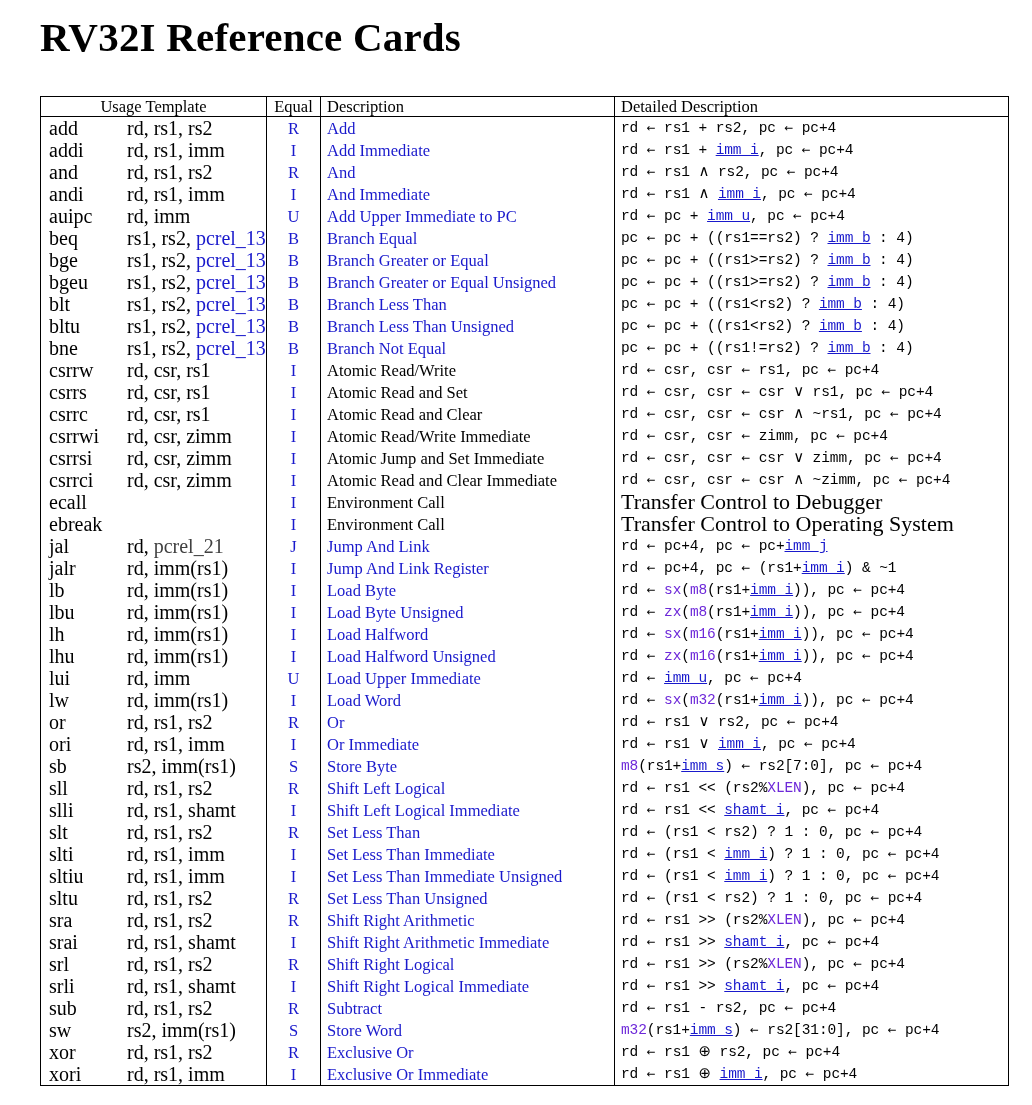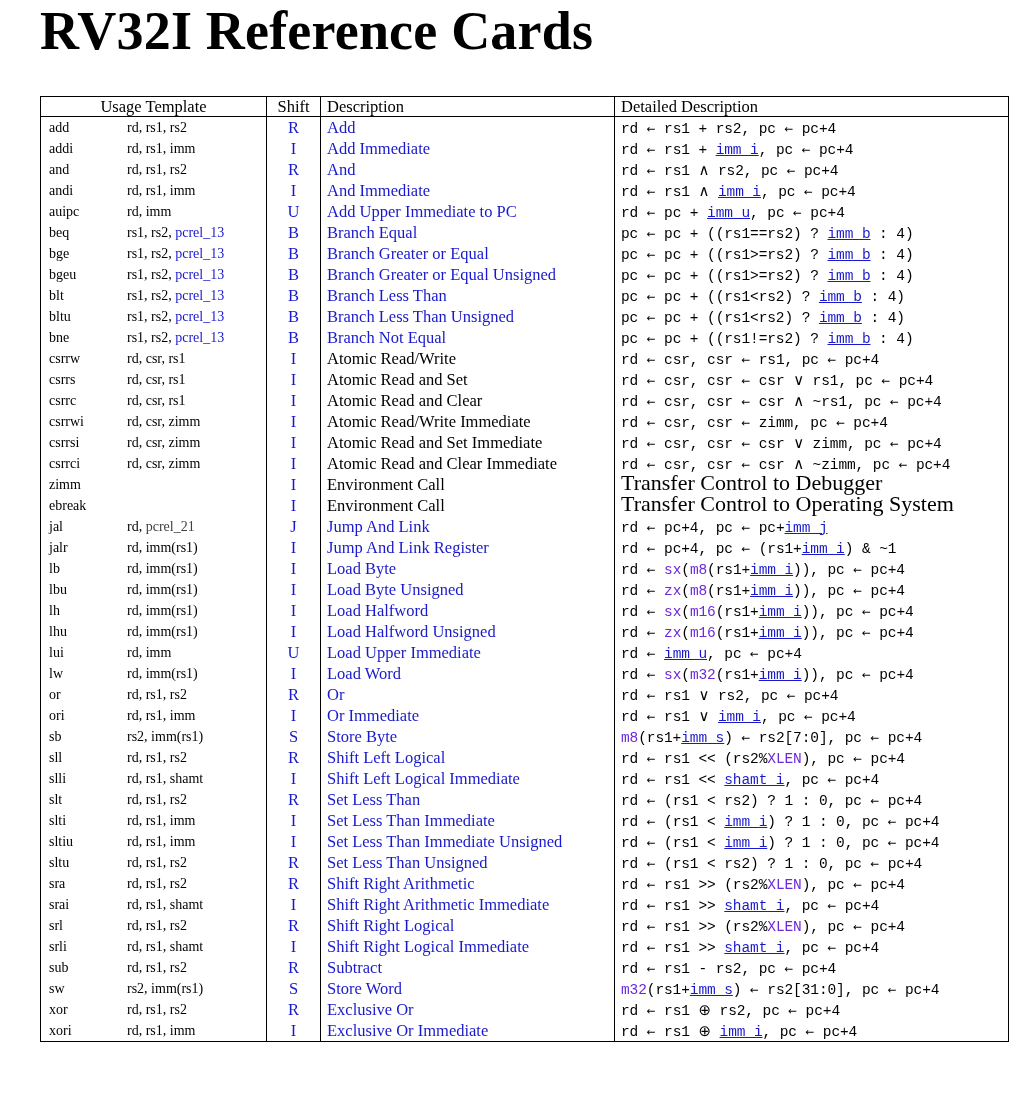--- a/index.html
+++ b/index.html
@@ -17,23 +17,23 @@
   .page {
     position: relative;
     width: 1032px;
     height: 1105px;
     box-sizing: border-box;
     overflow: hidden;
   }
   .title {
     position: absolute;
     left: 40px;
-    top: 0;
+    top: 13px;
     font-family: "Liberation Serif", "DejaVu Serif", serif;
-    font-size: 54px;
+    font-size: 41px;
     font-weight: bold;
     letter-spacing: 0.2px;
     color: #000000;
     white-space: nowrap;
   }
   .table-wrap {
     position: absolute;
     left: 40px;
     top: 96px;
     width: 968px;
@@ -78,21 +78,21 @@
   tbody tr:last-child td { border-bottom: 0; }
 
   .cell { padding: 0 6px; display: block; line-height: 21px; }
 
   
   .usage {
     display: block;
     line-height: 21px;
     padding: 0 6px 0 8px;
     white-space: nowrap;
-    font-size: 14px;
+    font-size: 20px;
   }
   .usage .mn {
     display: inline-block;
     width: 78px;
     vertical-align: baseline;
   }
   .usage .ops { display: inline-block; vertical-align: baseline; }
 
   .type {
     text-align: center;
@@ -105,21 +105,21 @@
     line-height: 21px;
     padding: 0 6px;
     white-space: nowrap;
   }
   .desc.link { color: #1919cc; }
   .desc.plain { color: #000000; }
 
   .detail {
     font-family: "Liberation Mono", "DejaVu Sans Mono", monospace;
     font-size: 14.5px;
-    line-height: 16px;
+    line-height: 21px;
     padding: 0 6px;
     white-space: nowrap;
     letter-spacing: -0.1px;
     margin-top: 40px;
   }
   .detail.prose {
     font-family: Liberation Serif, serif;
     font-size: 22px;
     letter-spacing: 0;
   }
@@ -154,21 +154,21 @@
           <col class="c-type">
           <col class="c-desc">
           <col class="c-detail">
       </colgroup>
       <thead>
         <tr>
           <th class="usage-h">
             <span class="hpad">Usage Template</span>
           </th>
           <th style="text-align:center">
-            <span class="hpad">Shift</span>
+            <span class="hpad">Equal</span>
           </th>
           <th>
             <span class="hpad">Description</span>
           </th>
           <th>
             <span class="hpad">Detailed Description</span>
           </th>
         </tr>
       </thead>
       <tbody id="rows-body">
@@ -322,36 +322,36 @@
             <td><span class="desc plain">Atomic Read/Write Immediate</span></td>
             <td><span class="detail">rd <span class="arrow">←</span> csr, csr <span class="arrow">←</span> zimm, pc <span class="arrow">←</span> pc+4</span></td>
           </tr>
           <tr>
             <td>
               <span class="usage"><span class="mn">csrrsi</span><span class="ops">rd, csr, zimm</span></span>
             </td>
             <td>
               <span class="cell type">I</span>
             </td>
-            <td><span class="desc plain">Atomic Read and Set Immediate</span></td>
+            <td><span class="desc plain">Atomic Jump and Set Immediate</span></td>
             <td><span class="detail">rd <span class="arrow">←</span> csr, csr <span class="arrow">←</span> csr <span class="op">∨</span> zimm, pc <span class="arrow">←</span> pc+4</span></td>
           </tr>
           <tr>
             <td>
               <span class="usage"><span class="mn">csrrci</span><span class="ops">rd, csr, zimm</span></span>
             </td>
             <td>
               <span class="cell type">I</span>
             </td>
             <td><span class="desc plain">Atomic Read and Clear Immediate</span></td>
             <td><span class="detail">rd <span class="arrow">←</span> csr, csr <span class="arrow">←</span> csr <span class="op">∧</span> ~zimm, pc <span class="arrow">←</span> pc+4</span></td>
           </tr>
           <tr>
             <td>
-              <span class="usage"><span class="mn">zimm</span><span class="ops"></span></span>
+              <span class="usage"><span class="mn">ecall</span><span class="ops"></span></span>
             </td>
             <td>
               <span class="cell type">I</span>
             </td>
             <td><span class="desc plain">Environment Call</span></td>
             <td><span class="detail prose">Transfer Control to Debugger</span></td>
           </tr>
           <tr>
             <td>
               <span class="usage"><span class="mn">ebreak</span><span class="ops"></span></span>

